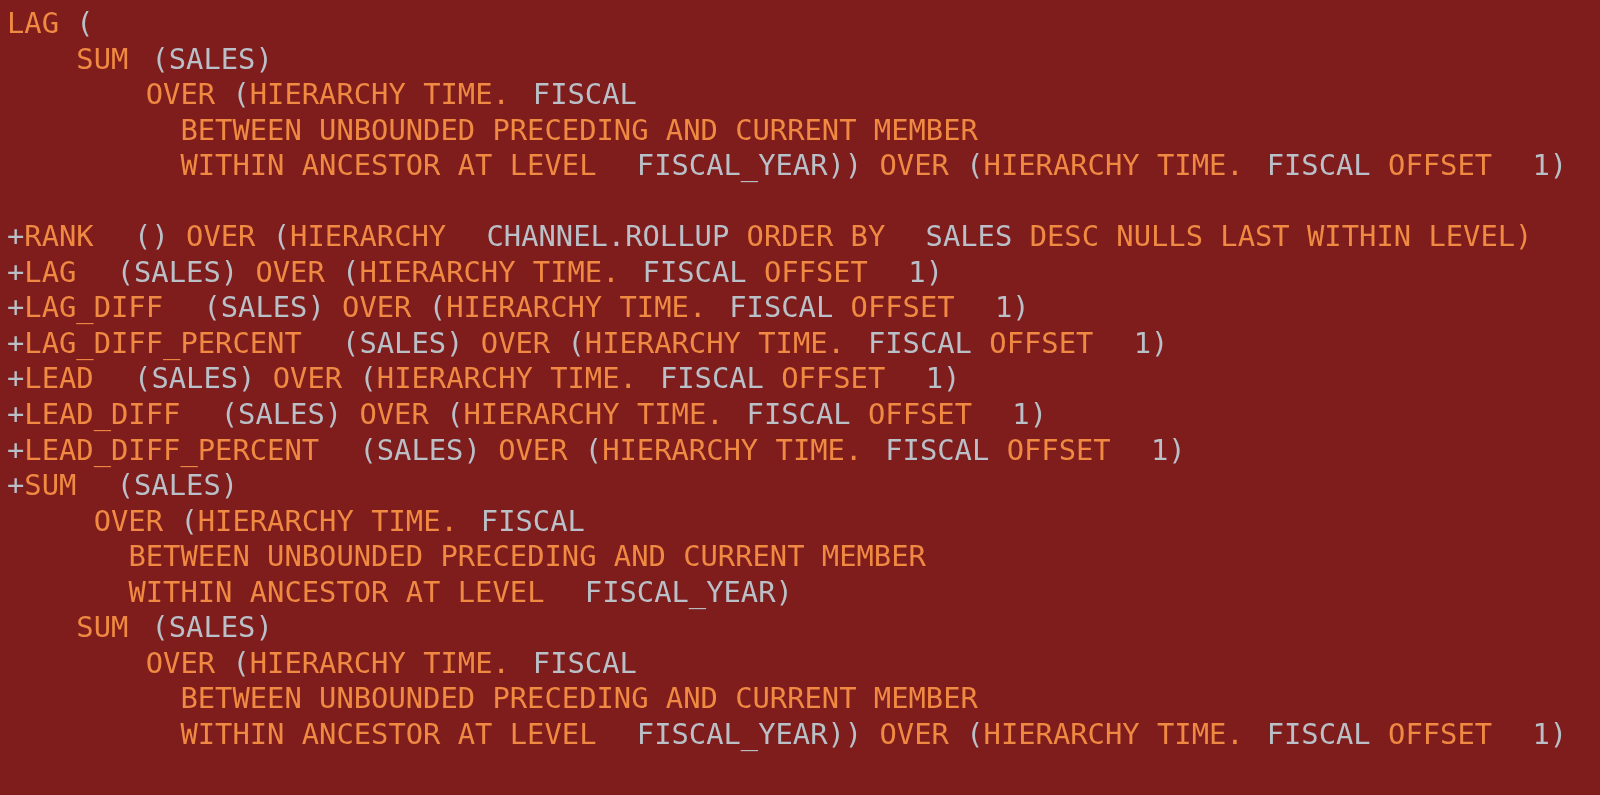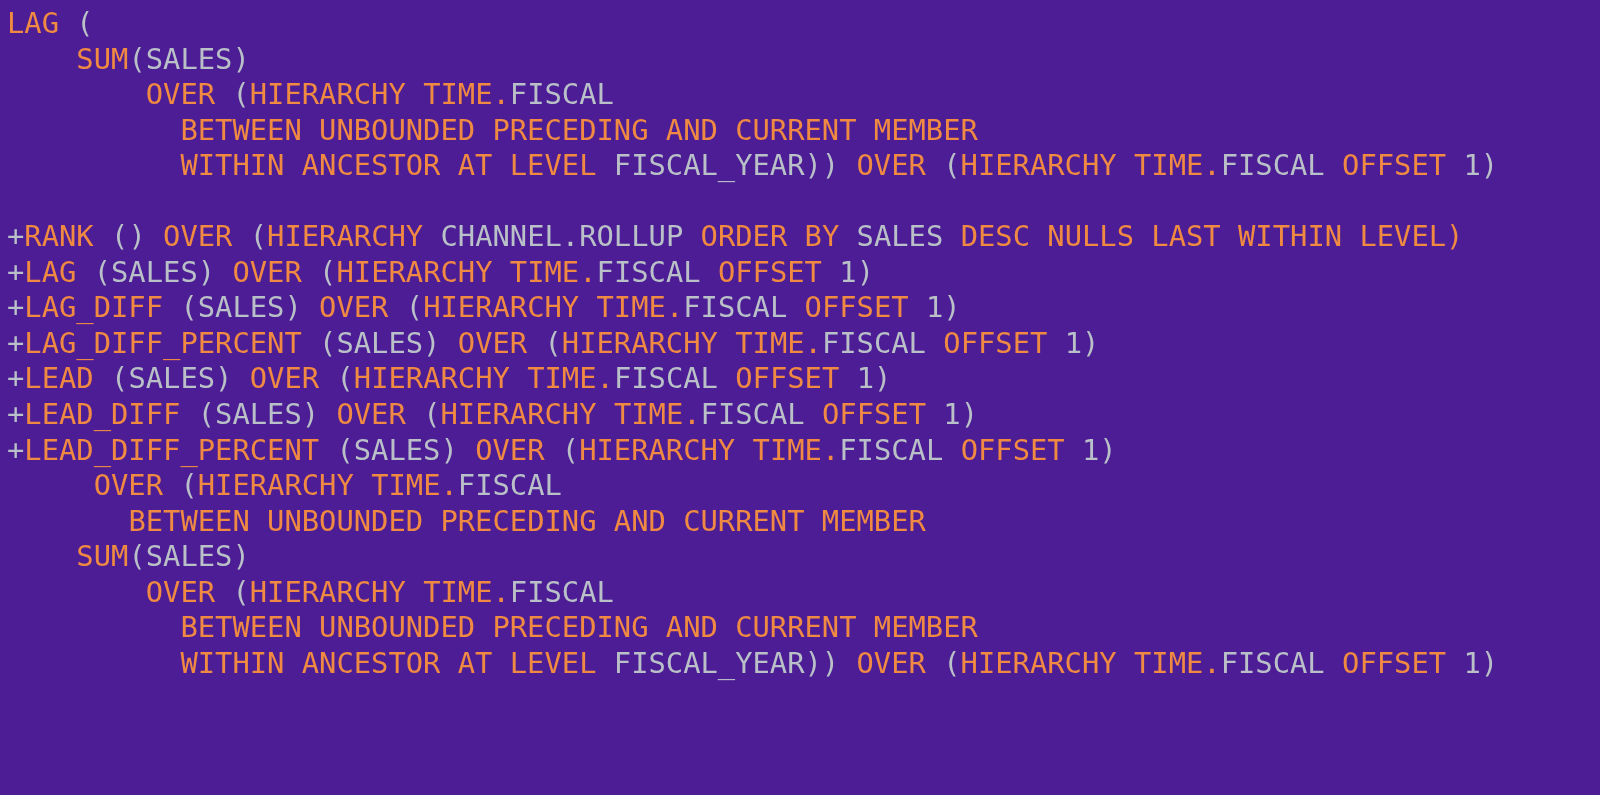--- a/index.html
+++ b/index.html
@@ -9,40 +9,40 @@
   }
   body {
     width: 1600px;
     height: 795px;
     overflow: hidden;
     font-family: "DejaVu Sans Mono", monospace;
   }
   #code-surface {
     width: 1600px;
     height: 795px;
-    background: #4c1d95;
+    background: #7f1d1d;
     padding: 6px 0 0 7px;
     box-sizing: border-box;
     position: relative;
   }
   .code-line {
     font-family: "DejaVu Sans Mono", monospace;
     font-size: 28.8px;
     line-height: 35.55px;
     height: 35.55px;
     white-space: pre;
     letter-spacing: 0px;
     color: #b9c0c7;
     -webkit-font-smoothing: antialiased;
   }
   .tok {
     white-space: pre;
   }
   .kw   { color: #f08a42; }
-  .ident{ color: #b9c0c7; }
+  .ident{ color: #b9c0c7; margin-left: 23px; }
   .punc { color: #b9c0c7; }
   .plus { color: #b9c0c7; }
   .blank-line { height: 35.55px; }
 </style>
 </head>
 <body>
 
 <div id="code-surface">
   <div id="code-body">
       <div class="code-line"><span class="tok kw">LAG</span><span class="tok punc"> </span><span class="tok punc">(</span></div>
@@ -51,20 +51,22 @@
       <div class="code-line"><span class="tok punc">          </span><span class="tok kw">BETWEEN UNBOUNDED PRECEDING AND CURRENT MEMBER</span></div>
       <div class="code-line"><span class="tok punc">          </span><span class="tok kw">WITHIN ANCESTOR AT LEVEL</span><span class="tok ident"> FISCAL_YEAR)) </span><span class="tok kw">OVER</span><span class="tok punc"> </span><span class="tok punc">(</span><span class="tok kw">HIERARCHY</span><span class="tok punc"> </span><span class="tok kw">TIME</span><span class="tok kw">.</span><span class="tok ident">FISCAL</span><span class="tok punc"> </span><span class="tok kw">OFFSET</span><span class="tok ident"> 1)</span></div>
       <div class="code-line blank-line">&nbsp;</div>
       <div class="code-line"><span class="tok plus">+</span><span class="tok kw">RANK</span><span class="tok ident"> () </span><span class="tok kw">OVER</span><span class="tok punc"> </span><span class="tok punc">(</span><span class="tok kw">HIERARCHY</span><span class="tok ident"> CHANNEL.ROLLUP </span><span class="tok kw">ORDER BY</span><span class="tok ident"> SALES </span><span class="tok kw">DESC NULLS LAST WITHIN LEVEL)</span></div>
       <div class="code-line"><span class="tok plus">+</span><span class="tok kw">LAG</span><span class="tok ident"> (SALES) </span><span class="tok kw">OVER</span><span class="tok punc"> </span><span class="tok punc">(</span><span class="tok kw">HIERARCHY</span><span class="tok punc"> </span><span class="tok kw">TIME</span><span class="tok kw">.</span><span class="tok ident">FISCAL</span><span class="tok punc"> </span><span class="tok kw">OFFSET</span><span class="tok ident"> 1)</span></div>
       <div class="code-line"><span class="tok plus">+</span><span class="tok kw">LAG_DIFF</span><span class="tok ident"> (SALES) </span><span class="tok kw">OVER</span><span class="tok punc"> </span><span class="tok punc">(</span><span class="tok kw">HIERARCHY</span><span class="tok punc"> </span><span class="tok kw">TIME</span><span class="tok kw">.</span><span class="tok ident">FISCAL</span><span class="tok punc"> </span><span class="tok kw">OFFSET</span><span class="tok ident"> 1)</span></div>
       <div class="code-line"><span class="tok plus">+</span><span class="tok kw">LAG_DIFF_PERCENT</span><span class="tok ident"> (SALES) </span><span class="tok kw">OVER</span><span class="tok punc"> </span><span class="tok punc">(</span><span class="tok kw">HIERARCHY</span><span class="tok punc"> </span><span class="tok kw">TIME</span><span class="tok kw">.</span><span class="tok ident">FISCAL</span><span class="tok punc"> </span><span class="tok kw">OFFSET</span><span class="tok ident"> 1)</span></div>
       <div class="code-line"><span class="tok plus">+</span><span class="tok kw">LEAD</span><span class="tok ident"> (SALES) </span><span class="tok kw">OVER</span><span class="tok punc"> </span><span class="tok punc">(</span><span class="tok kw">HIERARCHY</span><span class="tok punc"> </span><span class="tok kw">TIME</span><span class="tok kw">.</span><span class="tok ident">FISCAL</span><span class="tok punc"> </span><span class="tok kw">OFFSET</span><span class="tok ident"> 1)</span></div>
       <div class="code-line"><span class="tok plus">+</span><span class="tok kw">LEAD_DIFF</span><span class="tok ident"> (SALES) </span><span class="tok kw">OVER</span><span class="tok punc"> </span><span class="tok punc">(</span><span class="tok kw">HIERARCHY</span><span class="tok punc"> </span><span class="tok kw">TIME</span><span class="tok kw">.</span><span class="tok ident">FISCAL</span><span class="tok punc"> </span><span class="tok kw">OFFSET</span><span class="tok ident"> 1)</span></div>
       <div class="code-line"><span class="tok plus">+</span><span class="tok kw">LEAD_DIFF_PERCENT</span><span class="tok ident"> (SALES) </span><span class="tok kw">OVER</span><span class="tok punc"> </span><span class="tok punc">(</span><span class="tok kw">HIERARCHY</span><span class="tok punc"> </span><span class="tok kw">TIME</span><span class="tok kw">.</span><span class="tok ident">FISCAL</span><span class="tok punc"> </span><span class="tok kw">OFFSET</span><span class="tok ident"> 1)</span></div>
+      <div class="code-line"><span class="tok plus">+</span><span class="tok kw">SUM</span><span class="tok ident"> (SALES)</span></div>
       <div class="code-line"><span class="tok punc">     </span><span class="tok kw">OVER</span><span class="tok punc"> </span><span class="tok punc">(</span><span class="tok kw">HIERARCHY</span><span class="tok punc"> </span><span class="tok kw">TIME</span><span class="tok kw">.</span><span class="tok ident">FISCAL</span></div>
       <div class="code-line"><span class="tok punc">       </span><span class="tok kw">BETWEEN UNBOUNDED PRECEDING AND CURRENT MEMBER</span></div>
+      <div class="code-line"><span class="tok punc">       </span><span class="tok kw">WITHIN ANCESTOR AT LEVEL</span><span class="tok ident"> FISCAL_YEAR)</span></div>
       <div class="code-line"><span class="tok punc">    </span><span class="tok kw">SUM</span><span class="tok ident">(SALES)</span></div>
       <div class="code-line"><span class="tok punc">        </span><span class="tok kw">OVER</span><span class="tok punc"> </span><span class="tok punc">(</span><span class="tok kw">HIERARCHY</span><span class="tok punc"> </span><span class="tok kw">TIME</span><span class="tok kw">.</span><span class="tok ident">FISCAL</span></div>
       <div class="code-line"><span class="tok punc">          </span><span class="tok kw">BETWEEN UNBOUNDED PRECEDING AND CURRENT MEMBER</span></div>
       <div class="code-line"><span class="tok punc">          </span><span class="tok kw">WITHIN ANCESTOR AT LEVEL</span><span class="tok ident"> FISCAL_YEAR)) </span><span class="tok kw">OVER</span><span class="tok punc"> </span><span class="tok punc">(</span><span class="tok kw">HIERARCHY</span><span class="tok punc"> </span><span class="tok kw">TIME</span><span class="tok kw">.</span><span class="tok ident">FISCAL</span><span class="tok punc"> </span><span class="tok kw">OFFSET</span><span class="tok ident"> 1)</span></div>
     </div>
 </div>
 
 </body></html>

